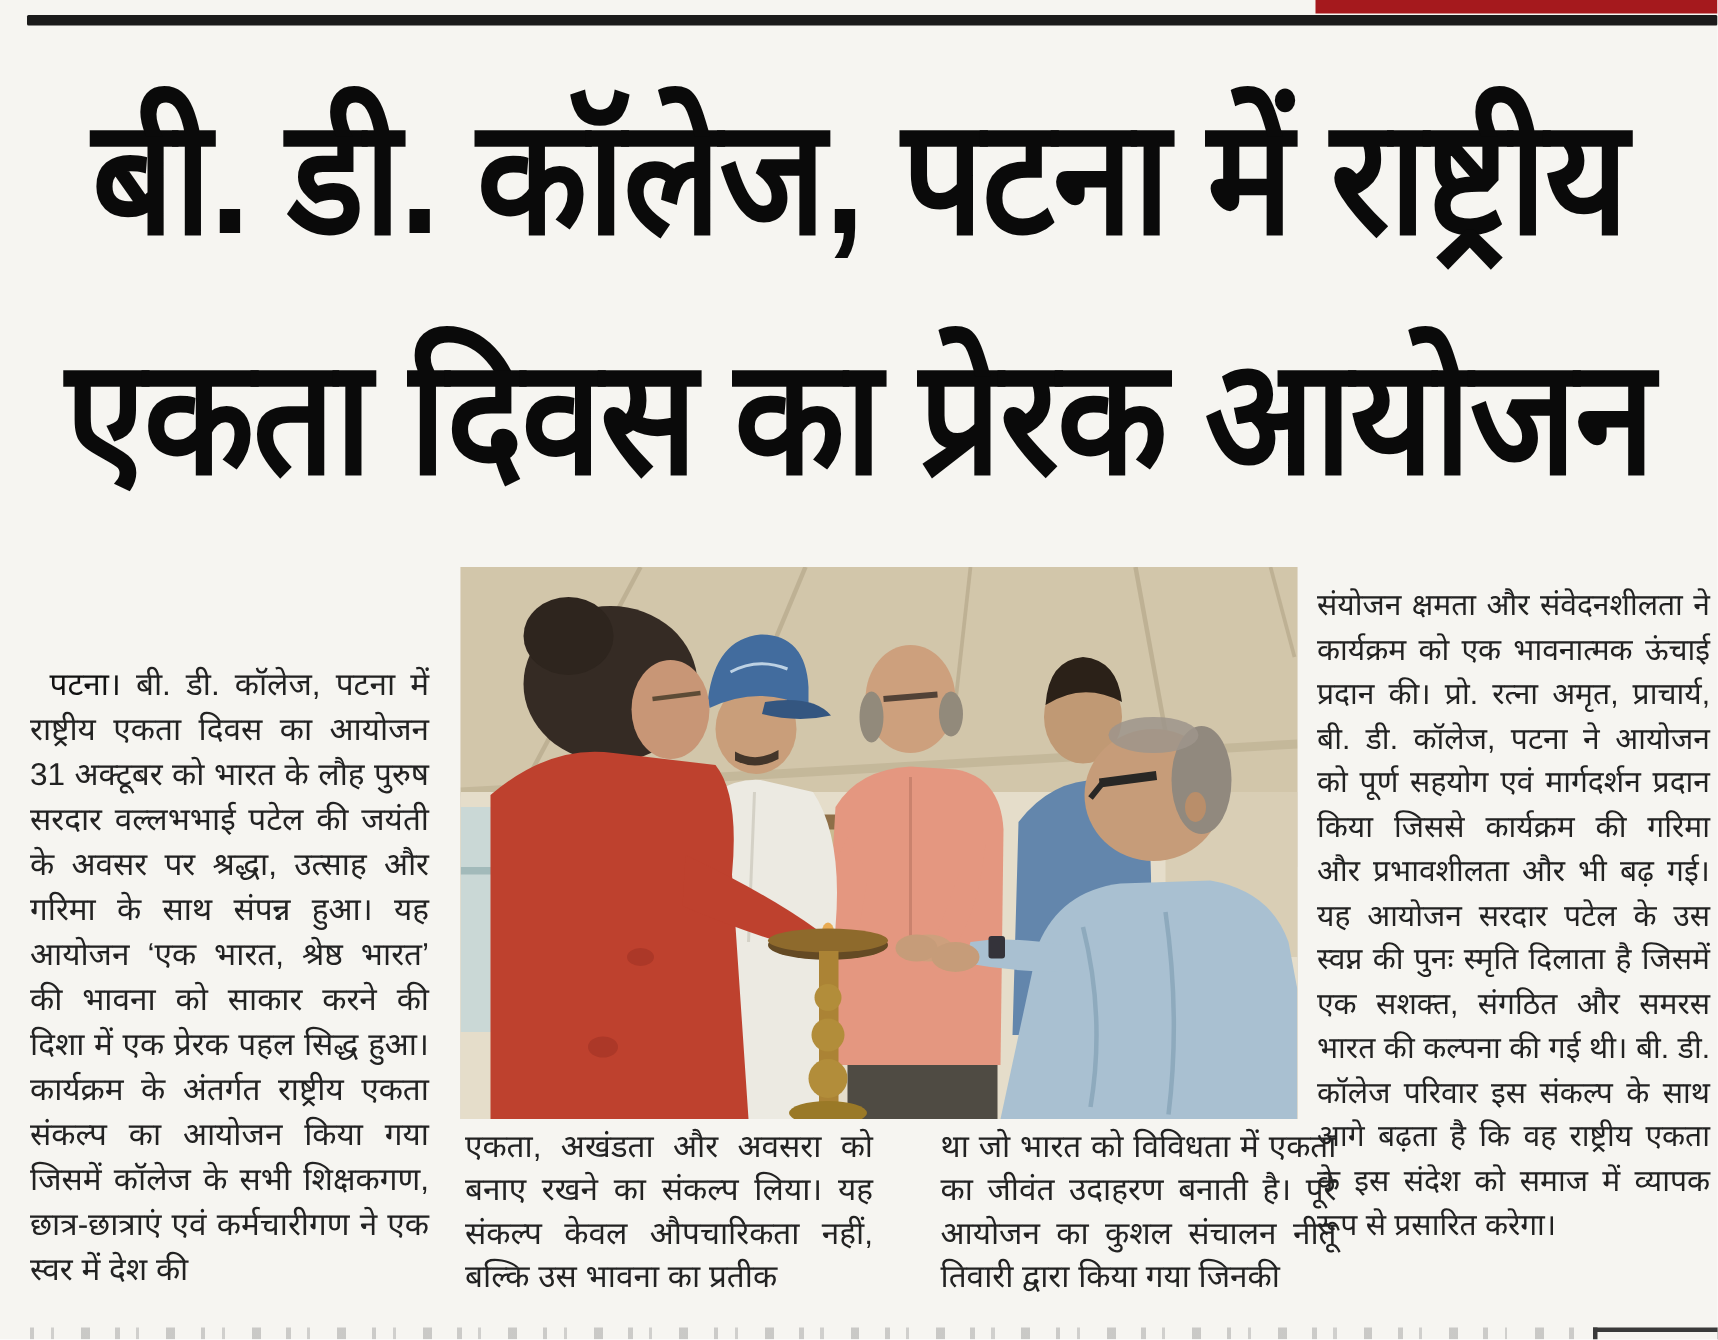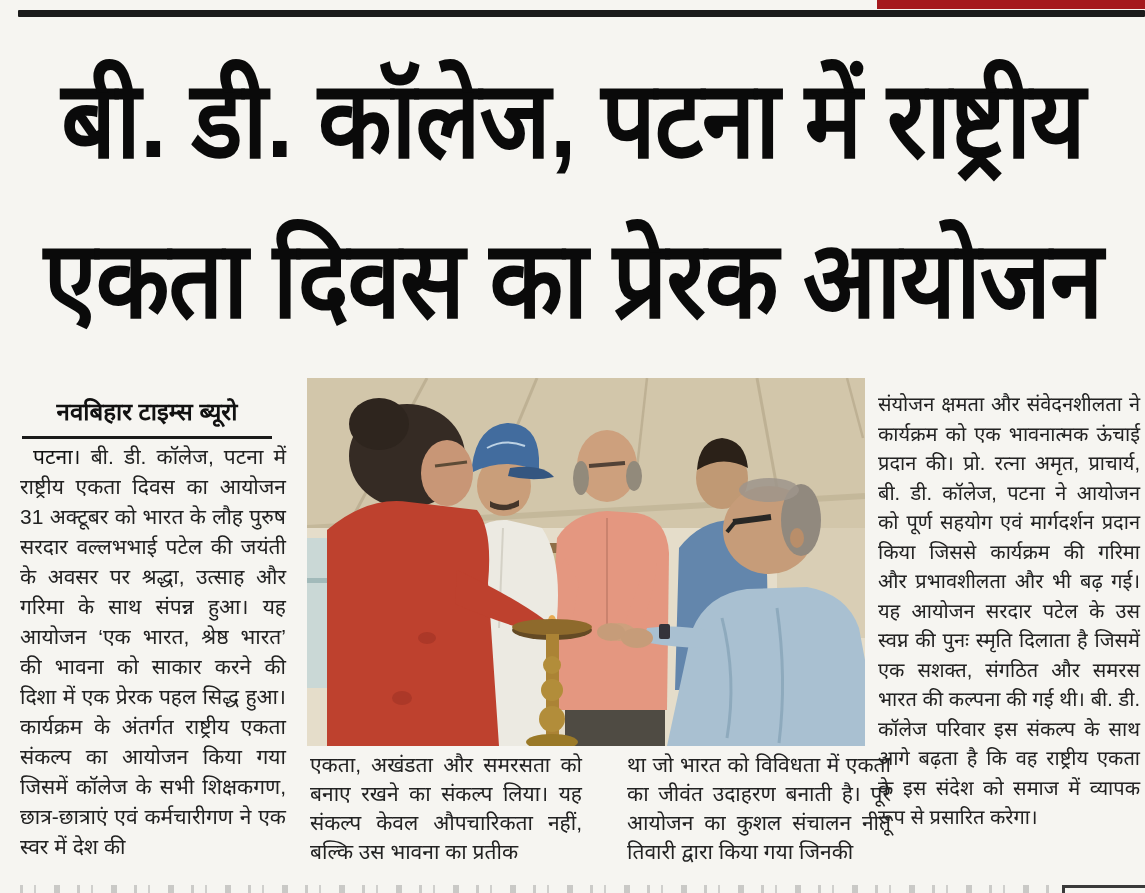--- a/index.html
+++ b/index.html
@@ -73,21 +73,20 @@
 <div id="page">
 
   <div class="red-bar"></div>
   <div class="black-bar"></div>
 
   <div class="headline">
     <span class="hl-line">बी. डी. कॉलेज, पटना में राष्ट्रीय</span>
     <span class="hl-line">एकता दिवस का प्रेरक आयोजन</span>
   </div>
 
-  <div class="byline">नवबिहार टाइम्स ब्यूरो</div>
 
   <div class="photo">
     <svg width="558" height="368" viewBox="0 0 558 368" xmlns="http://www.w3.org/2000/svg">
 
       <rect x="0" y="0" width="558" height="200" fill="#d2c6ab"></rect>
       <path d="M120,0 L40,150" stroke="#bdb093" stroke-width="3" fill="none"></path>
       <path d="M230,0 L180,120" stroke="#bdb093" stroke-width="3" fill="none"></path>
       <path d="M340,0 L330,90" stroke="#bdb093" stroke-width="2.5" fill="none"></path>
       <path d="M450,0 L470,110" stroke="#bdb093" stroke-width="3" fill="none"></path>
       <path d="M540,0 L556,60" stroke="#bdb093" stroke-width="2.5" fill="none"></path>
@@ -160,21 +159,21 @@
 
       <rect x="0" y="0" width="558" height="368" fill="#d8c9a8" opacity="0.06"></rect>
     </svg>
   </div>
 
   <div class="col col-left">
     <p><b class="lead-word">पटना।</b><span> बी. डी. कॉलेज, पटना में राष्ट्रीय एकता दिवस का आयोजन 31 अक्टूबर को भारत के लौह पुरुष सरदार वल्लभभाई पटेल की जयंती के अवसर पर श्रद्धा, उत्साह और गरिमा के साथ संपन्न हुआ। यह आयोजन ‘एक भारत, श्रेष्ठ भारत’ की भावना को साकार करने की दिशा में एक प्रेरक पहल सिद्ध हुआ। कार्यक्रम के अंतर्गत राष्ट्रीय एकता संकल्प का आयोजन किया गया जिसमें कॉलेज के सभी शिक्षकगण, छात्र-छात्राएं एवं कर्मचारीगण ने एक स्वर में देश की</span></p>
   </div>
 
   <div class="col col-mid1">
-    <p>एकता, अखंडता और समरसता को बनाए रखने का संकल्प लिया। यह संकल्प केवल औपचारिकता नहीं, बल्कि उस भावना का प्रतीक</p>
+    <p>एकता, अखंडता और अवसरा को बनाए रखने का संकल्प लिया। यह संकल्प केवल औपचारिकता नहीं, बल्कि उस भावना का प्रतीक</p>
   </div>
   <div class="col col-mid2">
     <p>था जो भारत को विविधता में एकता का जीवंत उदाहरण बनाती है। पूरे आयोजन का कुशल संचालन नीतू तिवारी द्वारा किया गया जिनकी</p>
   </div>
 
   <div class="col col-right">
     <p>संयोजन क्षमता और संवेदनशीलता ने कार्यक्रम को एक भावनात्मक ऊंचाई प्रदान की। प्रो. रत्ना अमृत, प्राचार्य, बी. डी. कॉलेज, पटना ने आयोजन को पूर्ण सहयोग एवं मार्गदर्शन प्रदान किया जिससे कार्यक्रम की गरिमा और प्रभावशीलता और भी बढ़ गई। यह आयोजन सरदार पटेल के उस स्वप्न की पुनः स्मृति दिलाता है जिसमें एक सशक्त, संगठित और समरस भारत की कल्पना की गई थी। बी. डी. कॉलेज परिवार इस संकल्प के साथ आगे बढ़ता है कि वह राष्ट्रीय एकता के इस संदेश को समाज में व्यापक रूप से प्रसारित करेगा।</p>
   </div>
 
   <div class="cutoff-strip"></div>

